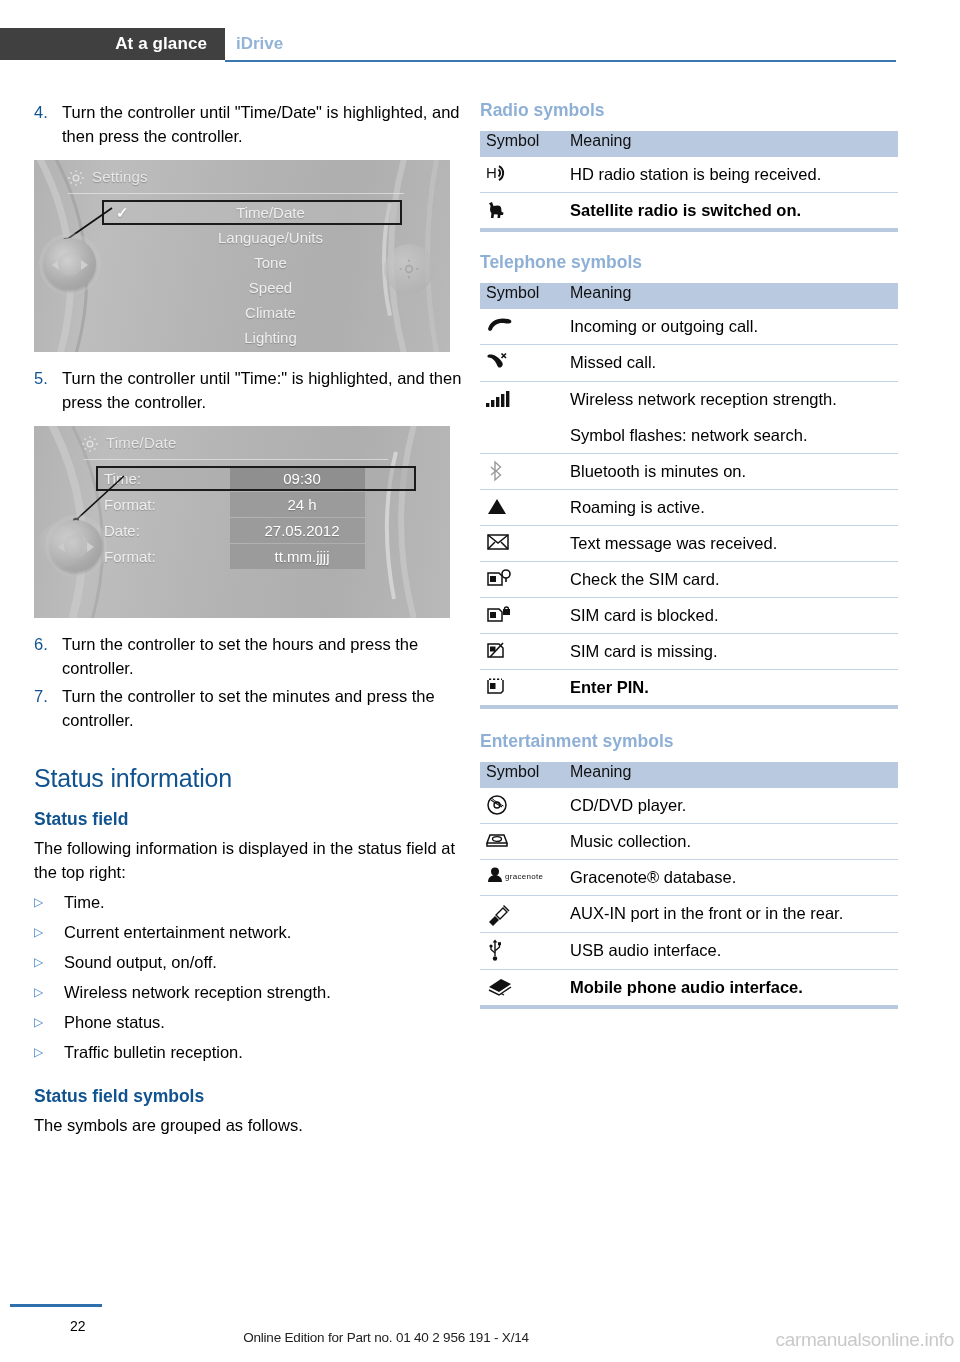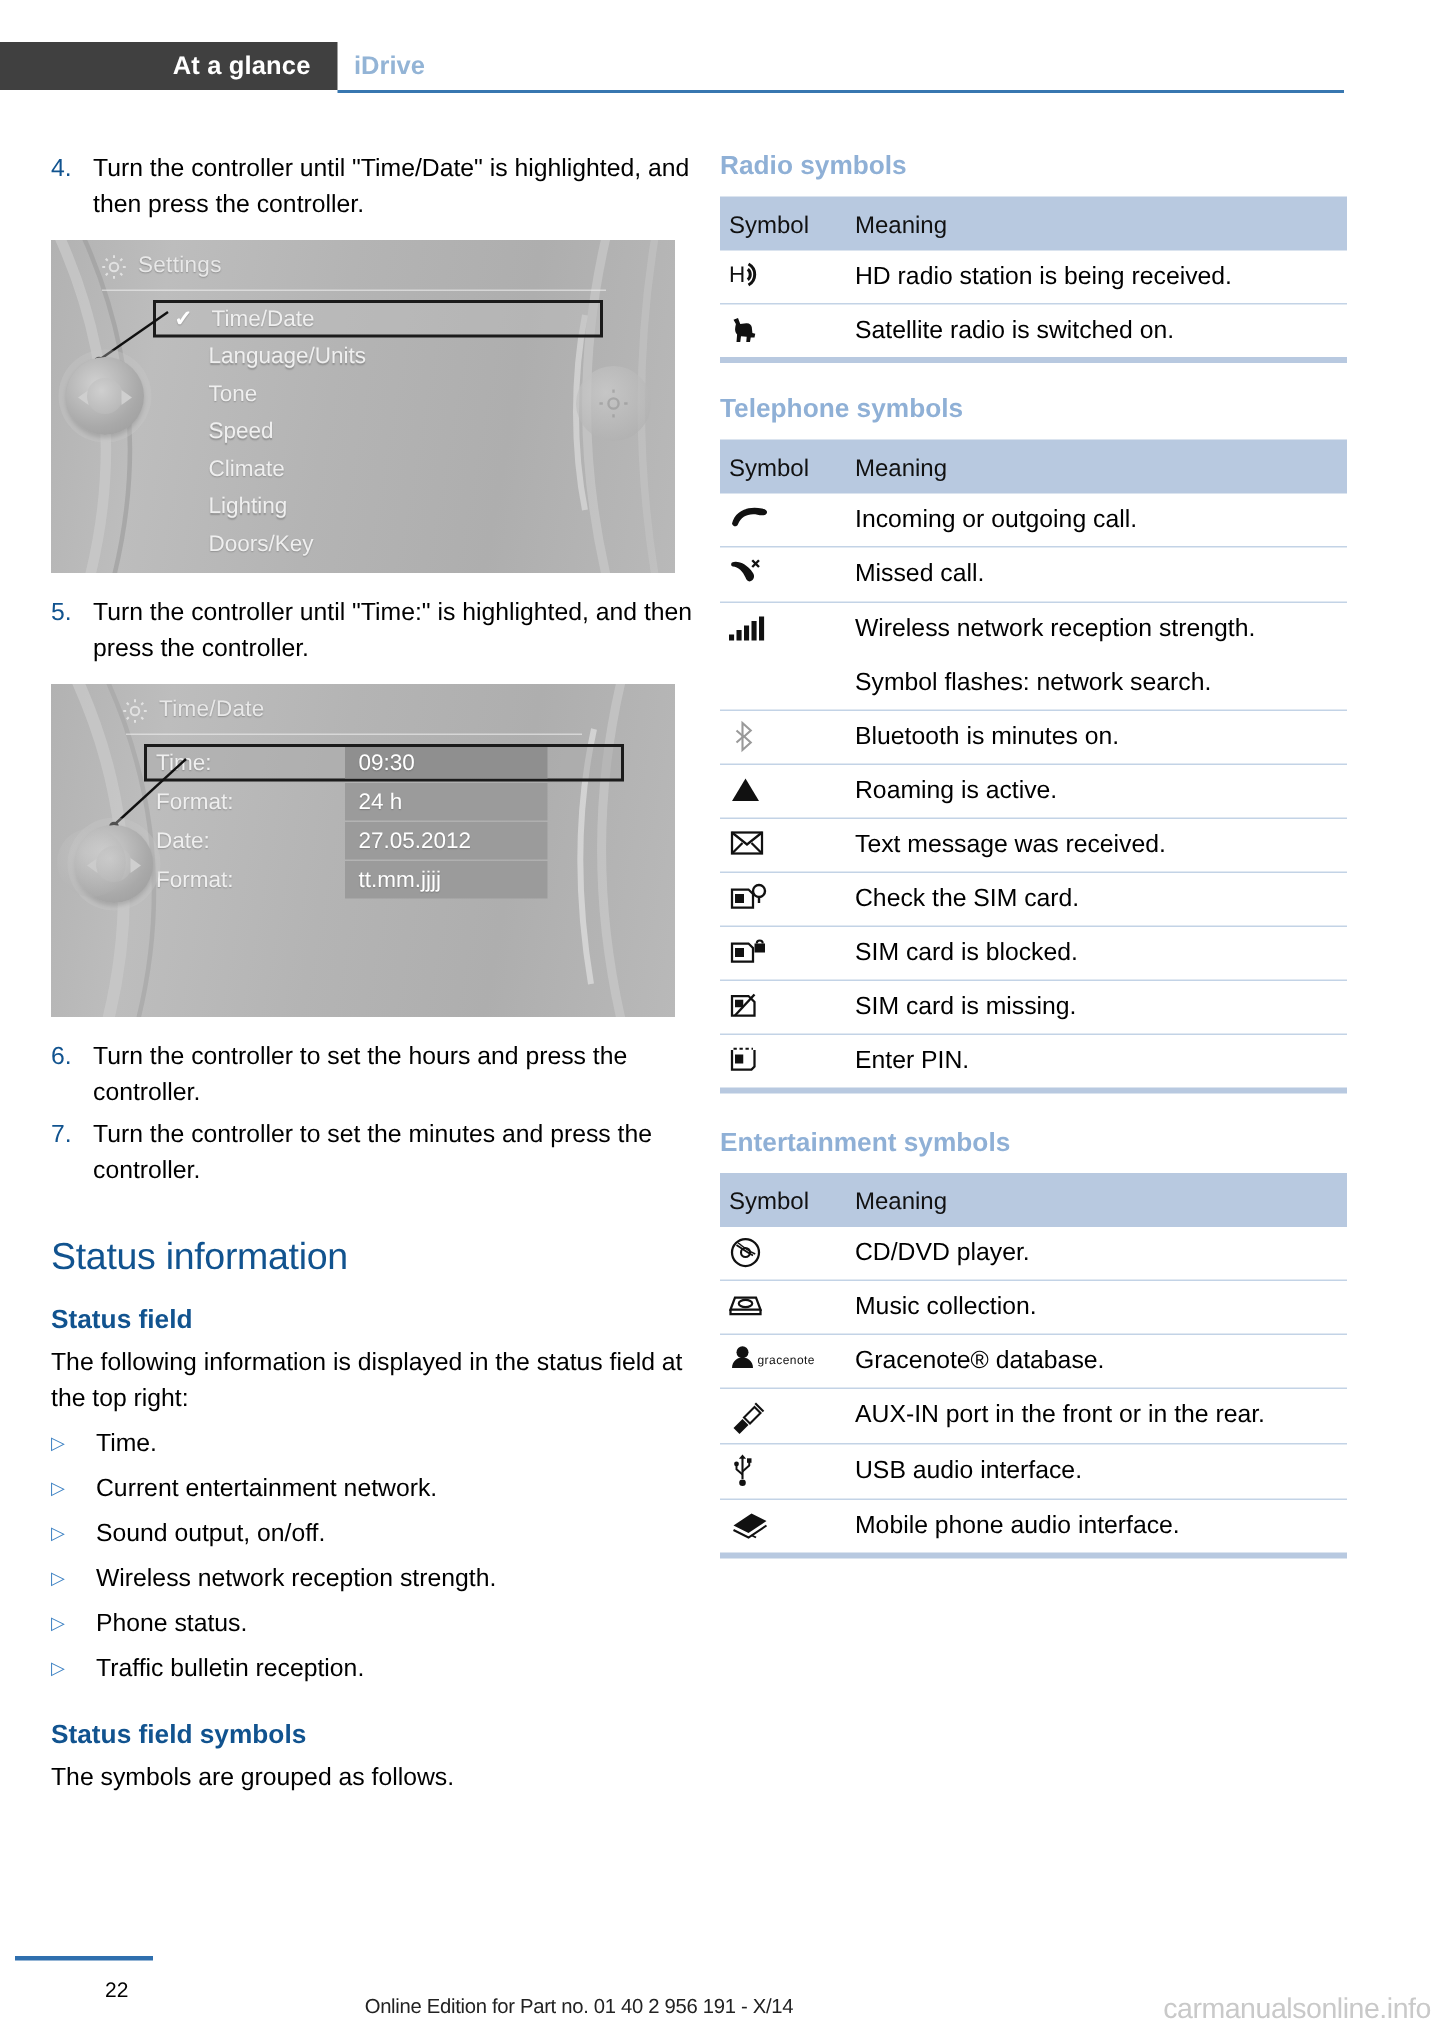--- a/index.html
+++ b/index.html
@@ -82,24 +82,25 @@
     font-size: 16.5px;
     line-height: 24px;
     color: #000;
     flex: 1;
   }
 
   
   .idrive {
     position: relative;
     width: 416px;
-    height: 222px;
+    height: 192px;
     margin: 12px 0 14px 0;
     background: linear-gradient(100deg,#b2b2b2 0%, #bdbdbd 18%, #b4b4b4 45%, #aeaeae 72%, #b9b9b9 100%);
     overflow: hidden;
+    text-align: center;
   }
   .idrive .arcs {
     position: absolute;
     left: 0; top: 0; width: 100%; height: 100%;
   }
   .idrive-title {
     position: absolute;
     left: 58px; top: 8px;
     color: #e8e8e8;
     font-size: 15px;
@@ -258,39 +259,39 @@
   table.sym {
     width: 418px;
     border-collapse: collapse;
     margin-bottom: 0;
   }
   table.sym th {
     background: #b8c9e0;
     font-size: 16px;
     font-weight: normal;
     text-align: left;
-    padding: 11px 0 7px 0;
+    padding: 1px 0 7px 0;
     color: #111;
     margin-top: 28px;
   }
   table.sym th.c1 { width: 84px; padding-left: 6px; }
   table.sym td {
     border-bottom: 1px solid #c3d3e6;
     font-size: 16.5px;
     line-height: 23px;
     padding: 6px 0 6px 0;
     vertical-align: top;
   }
   table.sym td.c1 {
     width: 84px;
     padding-left: 6px;
     text-align: left;
     vertical-align: top;
   }
-  table.sym tr:last-child td { border-bottom: none; }
+  table.sym tr:last-child td { border-bottom: none; font-weight: bold; }
   .tbl-bottom {
     width: 418px;
     height: 4px;
     background: #b8c9e0;
   }
   .tbl-wrap { margin-bottom: 0; }
 
   .icn { display: inline-block; vertical-align: top; line-height: 0; }
 
   

